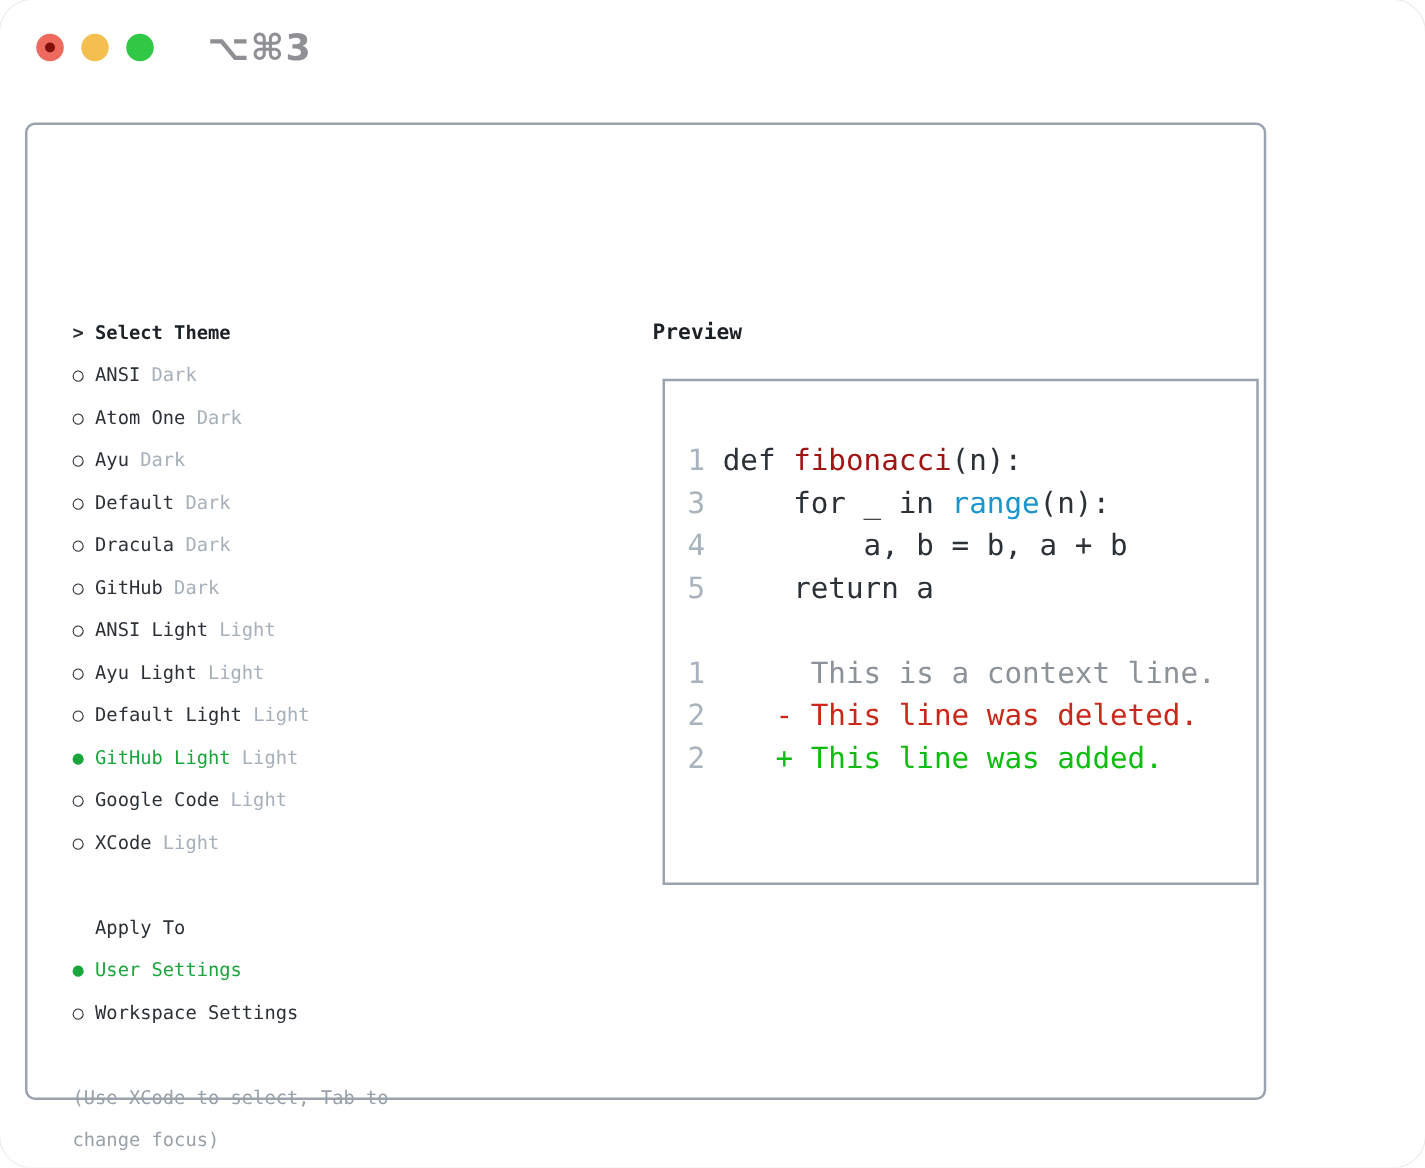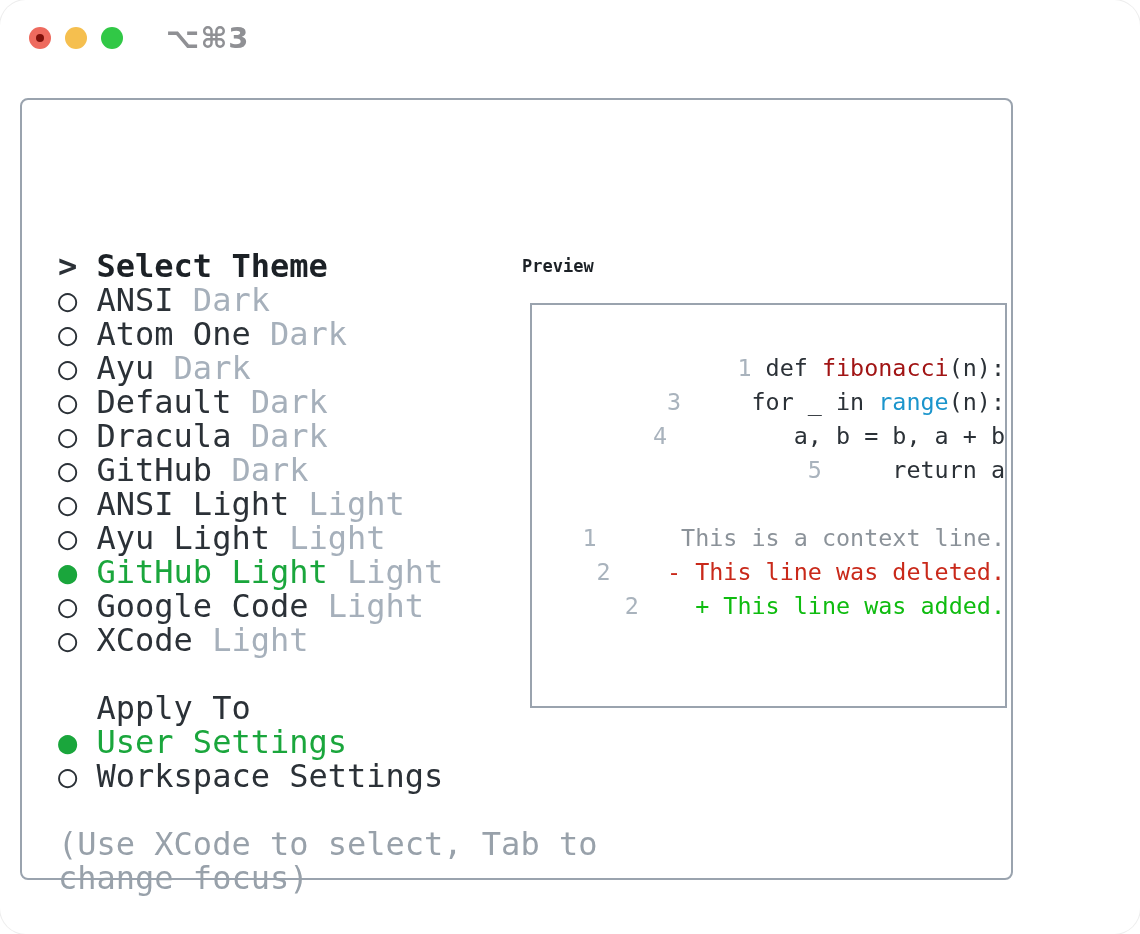--- a/index.html
+++ b/index.html
@@ -22,34 +22,34 @@
   .wtitle{
     position:absolute;left:166px;top:20px;font-family:"DejaVu Sans",sans-serif;
     font-size:29px;line-height:36px;color:var(--title-gray,#8f9094);letter-spacing:1px;font-weight:bold;
   }
   
   .panel{
     position:absolute;left:20px;top:98px;width:993px;height:782px;
     border:2px solid var(--border-gray,#9aa3ae);border-radius:8px;background:#fff;box-sizing:border-box;
   }
   
-  .leftcol{position:absolute;left:36px;top:149px;font-size:32px;color:var(--text-dark,#2b3137);}
+  .leftcol{position:absolute;left:36px;top:149px;font-size:15px;color:var(--text-dark,#2b3137);}
   .row{height:34px;line-height:34px;white-space:pre;}
   .row .hdr{font-weight:bold;color:#1c2126;}
   .row .marker{color:var(--text-dark,#2b3137);}
   .row.sel .marker,.row.sel .lbl{color:var(--accent-green-ui,#1aa63c);}
   .row .tag{color:var(--muted-gray,#a6b0bb);}
   .row.help{color:var(--help-gray,#98a1aa);}
   
   .preview-header{position:absolute;left:500px;top:149px;height:34px;line-height:34px;
     font-size:17px;font-weight:bold;color:#1c2126;white-space:pre;}
   .preview-box{
     position:absolute;left:508px;top:203px;width:477px;height:405px;box-sizing:border-box;
     border:2px solid var(--border-gray,#9aa3ae);background:#fff;
-    padding:46px 0 0 18px;overflow:hidden;text-align:right;
+    padding:46px 0 0 18px;overflow:hidden;
   }
   .prow{height:34px;line-height:34px;white-space:pre;font-size:23.4px;color:var(--text-dark,#2b3137);}
   .lnum{color:var(--line-number-gray,#a9b3bd);}
   .t-text{color:var(--text-dark,#2b3137);}
   .t-func{color:var(--function-red,#a11414);}
   .t-num{color:var(--number-teal,#0d8a92);}
   .t-builtin{color:var(--builtin-blue,#1b95cc);}
   .t-ctx{color:var(--context-gray,#8b9299);}
   .t-del{color:var(--diff-deleted-red,#c9291a);}
   .t-add{color:var(--diff-added-green,#0fbc10);}
@@ -74,20 +74,21 @@
       <div class="row"><span class="hdr marker">&gt;</span> <span class="hdr">Select Theme</span></div>
       <div>
           <div class="row"><span class="marker">○</span> <span class="lbl">ANSI</span> <span class="tag">Dark</span></div>
           <div class="row"><span class="marker">○</span> <span class="lbl">Atom One</span> <span class="tag">Dark</span></div>
           <div class="row"><span class="marker">○</span> <span class="lbl">Ayu</span> <span class="tag">Dark</span></div>
           <div class="row"><span class="marker">○</span> <span class="lbl">Default</span> <span class="tag">Dark</span></div>
           <div class="row"><span class="marker">○</span> <span class="lbl">Dracula</span> <span class="tag">Dark</span></div>
           <div class="row"><span class="marker">○</span> <span class="lbl">GitHub</span> <span class="tag">Dark</span></div>
           <div class="row"><span class="marker">○</span> <span class="lbl">ANSI Light</span> <span class="tag">Light</span></div>
           <div class="row"><span class="marker">○</span> <span class="lbl">Ayu Light</span> <span class="tag">Light</span></div>
+          <div class="row"><span class="marker">○</span> <span class="lbl">Default Light</span> <span class="tag">Light</span></div>
           <div class="row sel"><span class="marker">●</span> <span class="lbl">GitHub Light</span> <span class="tag">Light</span></div>
           <div class="row"><span class="marker">○</span> <span class="lbl">Google Code</span> <span class="tag">Light</span></div>
           <div class="row"><span class="marker">○</span> <span class="lbl">XCode</span> <span class="tag">Light</span></div>
         </div>
       <div class="row"></div>
       <div class="row">  <span>Apply To</span></div>
       <div>
           <div class="row sel"><span class="marker">●</span> <span class="lbl">User Settings</span></div>
           <div class="row"><span class="marker">○</span> <span class="lbl">Workspace Settings</span></div>
         </div>

